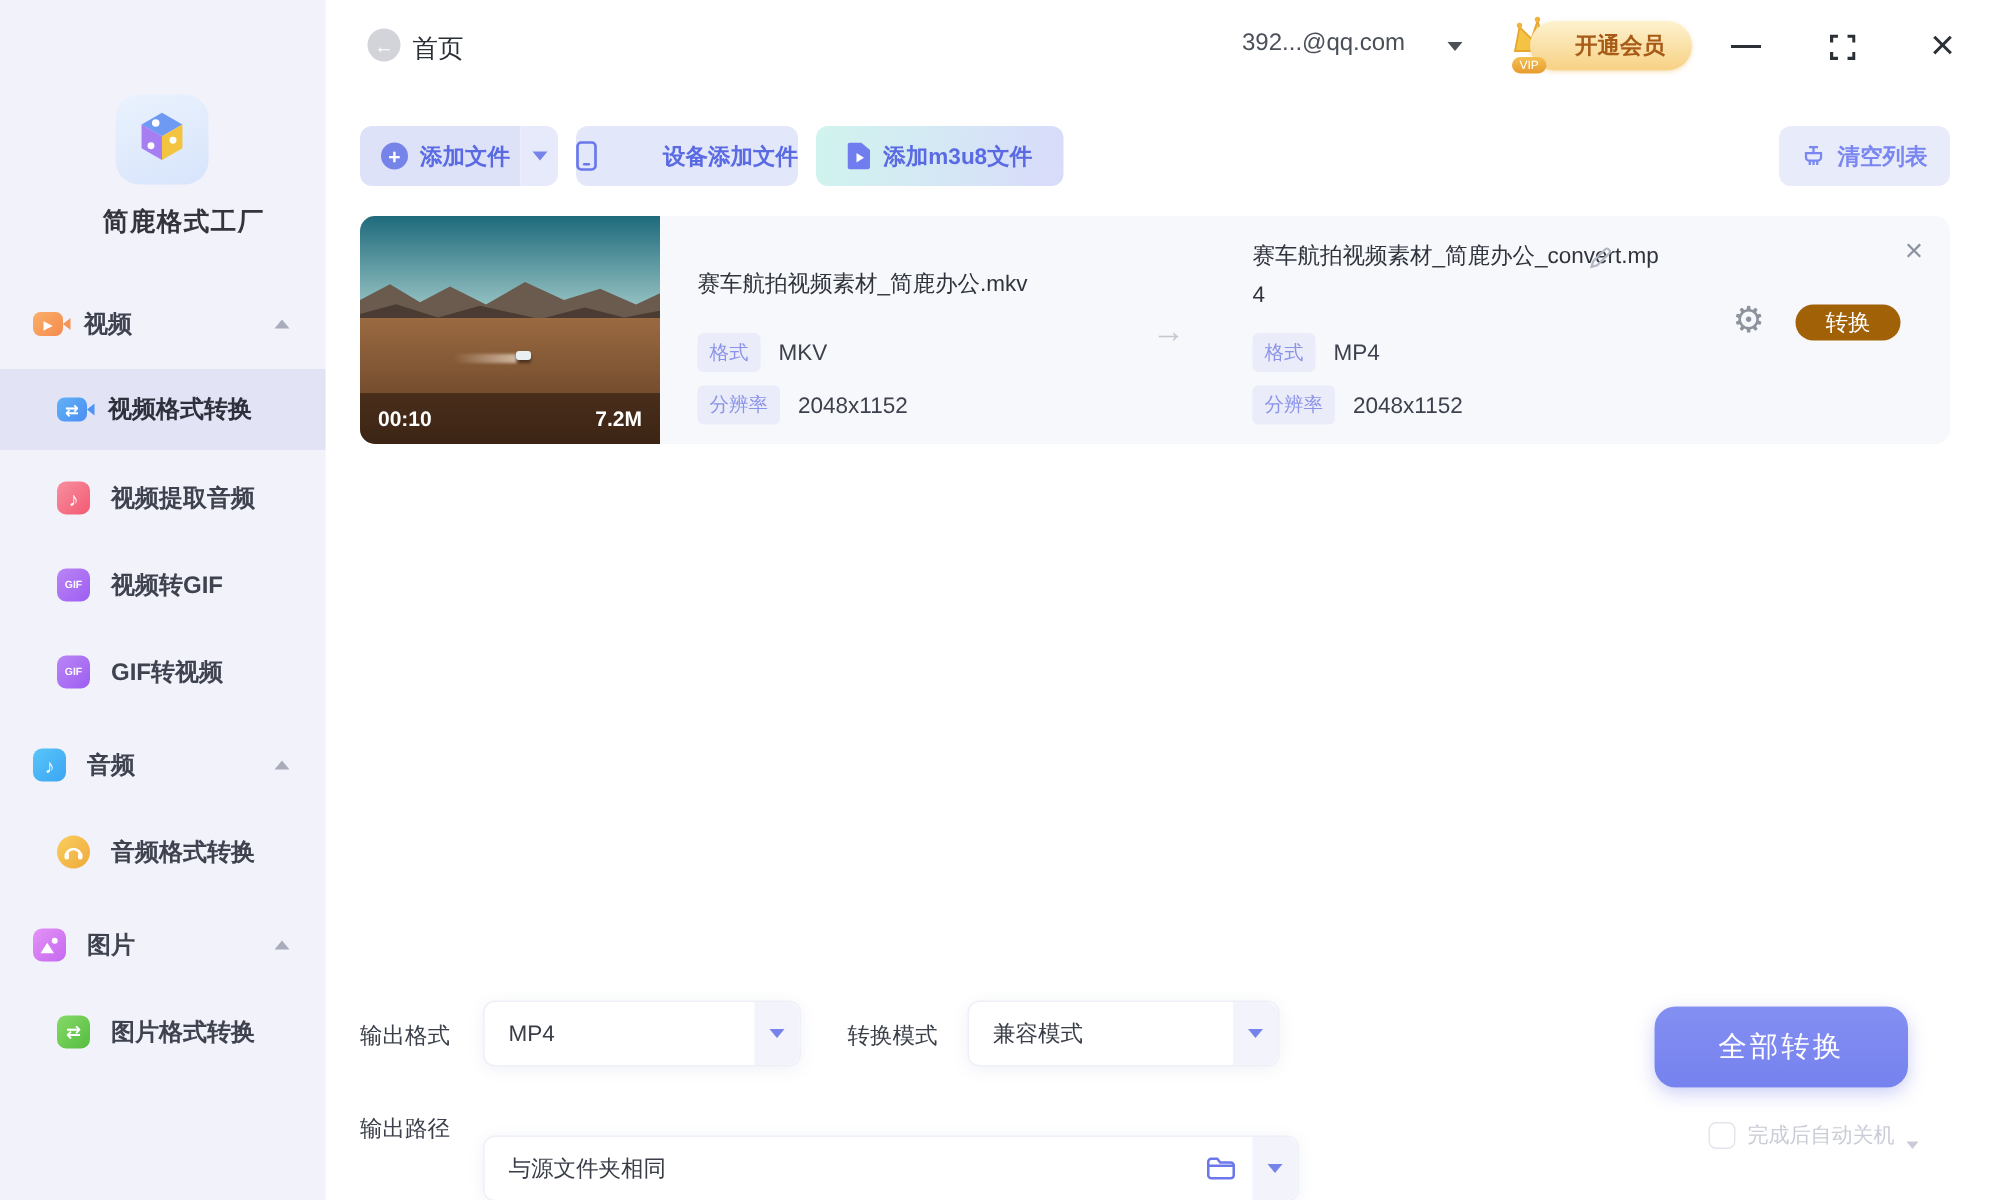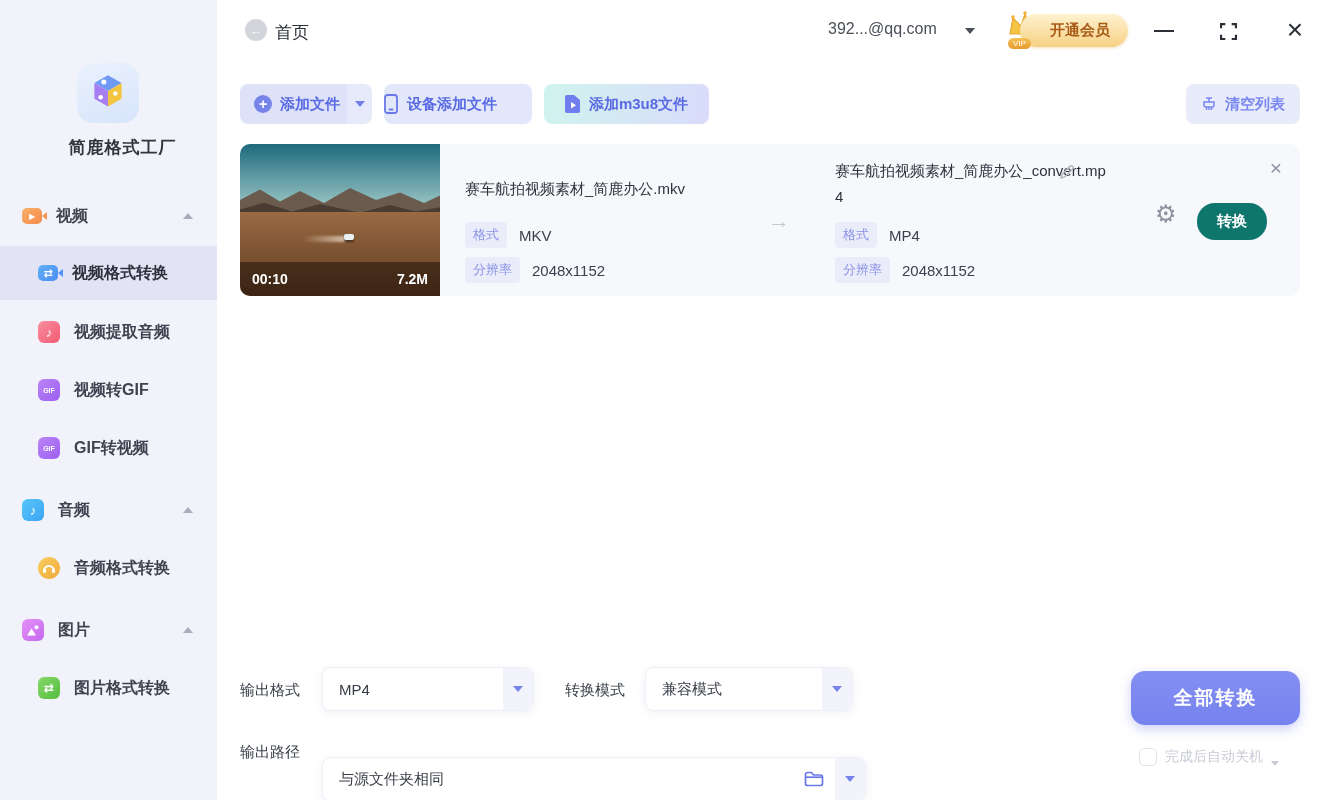--- a/index.html
+++ b/index.html
@@ -56,21 +56,21 @@
   .btn-min .bar { width:20px; height:2px; background:#2b2f36; }
   .btn-max { left:1211px; top:18px; width:34px; height:26px; }
   .btn-close { left:1277px; top:12px; width:36px; height:36px; font-size:28px; font-weight:300; color:#2b2f36; }
 
   
   .tb-btn { position:absolute; top:84px; height:40px; border-radius:8px; display:flex; align-items:center;
             font-size:15px; font-weight:bold; color:#5a6ae3; cursor:pointer; }
   .tb-add { left:240px; width:107px; background:#dde2f8; border-radius:8px 0 0 8px; padding-left:14px; gap:8px; }
   .tb-add-caret { left:347px; width:25px; background:#e7eafb; border-radius:0 8px 8px 0; justify-content:center; }
   .tb-add-caret .tri { width:0; height:0; border-left:5px solid transparent; border-right:5px solid transparent; border-top:6px solid #7583ea; }
-  .tb-device { left:384px; width:148px; background:#e2e7fa; justify-content:flex-start; gap:9px; }
+  .tb-device { left:384px; width:148px; background:#e2e7fa; justify-content:space-between; gap:9px; }
   .tb-m3u8 { left:544px; width:165px; background:linear-gradient(100deg,#d0f4ee,#d9dbfb); justify-content:center; gap:9px; }
   .tb-clear { left:1186px; width:114px; background:#e8ebfa; color:#7a87f0; justify-content:center; gap:8px; }
   .plus-circle { width:18px; height:18px; border-radius:50%; background:#7684ea; color:#fff; font-size:14px;
                  display:flex; align-items:center; justify-content:center; line-height:1; }
 
   
   .card { position:absolute; left:240px; top:144px; width:1060px; height:152px; background:#f7f8fc; border-radius:10px; }
   .thumb { position:absolute; left:0; top:0; width:200px; height:152px; border-radius:10px 0 0 10px; overflow:hidden; cursor:pointer; }
   .thumb .sky { position:absolute; left:0; top:0; width:100%; height:64px; background:linear-gradient(180deg,#1e6a7c,#9cc7c6); }
   .thumb .mtn-far { position:absolute; left:0; top:38px; width:100%; height:30px; background:#6b5a4e;
@@ -87,37 +87,37 @@
                 color:#fff; font-size:14px; font-weight:bold; }
   .fname { position:absolute; font-size:15px; color:#2f333c; }
   .src-name { left:225px; top:16px; width:290px; white-space:nowrap;margin-top:20px; }
   .out-name { left:595px; top:14px; width:272px; word-break:break-all; line-height:26px; }
   .edit-pencil { position:absolute; left:820px; top:20px; cursor:pointer; }
   .meta-row { position:absolute; display:flex; align-items:center; gap:12px; }
   .tag { background:#eaecf9; color:#8a93e8; font-size:13px; padding:4px 8px; border-radius:4px; }
   .meta-val { font-size:15px; color:#3c414d; }
   .row-arrow { position:absolute; left:528px; top:64px; font-size:22px; color:#c3c7cf; }
   .gear { position:absolute; left:915px; top:58px; font-size:24px; color:#8d939e; cursor:pointer; line-height:1; }
-  .convert-btn { position:absolute; left:957px; top:59px; width:70px; height:37px; border-radius:18px;
-                 background:#0f766e; color:#fff; font-size:15px; font-weight:bold; border:none;
+  .convert-btn { position:absolute; left:957px; top:59px; width:70px; height:24px; border-radius:18px;
+                 background:#a16207; color:#fff; font-size:15px; font-weight:normal; border:none;
                  display:flex; align-items:center; justify-content:center; cursor:pointer; }
   .row-close { position:absolute; left:1022px; top:10px; width:28px; height:28px; display:flex; align-items:center;
                justify-content:center; font-size:21px; color:#8d939e; cursor:pointer; }
 
   
   .f-label { position:absolute; font-size:15px; color:#3b404a; }
   .select { position:absolute; height:44px; background:#fff; border:1px solid #eef0f7; border-radius:8px;
             box-shadow:0 2px 10px rgba(120,130,180,.10); display:flex; align-items:center; cursor:pointer; }
   .select .val { margin-left:16px; font-size:15px; color:#383d47; flex:1; }
   .select .caret-zone { width:30px; height:42px; background:#f3f4fb; border-radius:0 8px 8px 0;
                         display:flex; align-items:center; justify-content:center; }
   .select .tri { width:0; height:0; border-left:5px solid transparent; border-right:5px solid transparent; border-top:6px solid #7583ea; }
   .folder-wrap { width:42px; display:flex; justify-content:center; cursor:pointer; }
-  .all-btn { position:absolute; left:1131px; top:671px; width:169px; height:54px; border:none; border-radius:14px;
-             background:linear-gradient(180deg,#848ff2,#7682ee); color:#fff; font-size:19px; font-weight:bold;
+  .all-btn { position:absolute; left:1103px; top:671px; width:169px; height:54px; border:none; border-radius:14px;
+             background:linear-gradient(180deg,#848ff2,#7682ee); color:#fff; font-size:19px; font-weight:normal;
              letter-spacing:2px; cursor:pointer; box-shadow:0 4px 12px rgba(110,120,230,.35); }
   .shutdown { position:absolute; left:1139px; top:748px; display:flex; align-items:flex-end; gap:8px; cursor:pointer; }
   .checkbox { width:18px; height:18px; border:1px solid #e3e5ec; border-radius:5px; background:#fff; }
   .shutdown span { font-size:14px; color:#c9ccd6; }
   .shutdown .tri { width:0; height:0; border-left:4px solid transparent; border-right:4px solid transparent; border-top:5px solid #c9ccd6; }
 </style>
 </head>
 <body>
 
 <div id="app">

